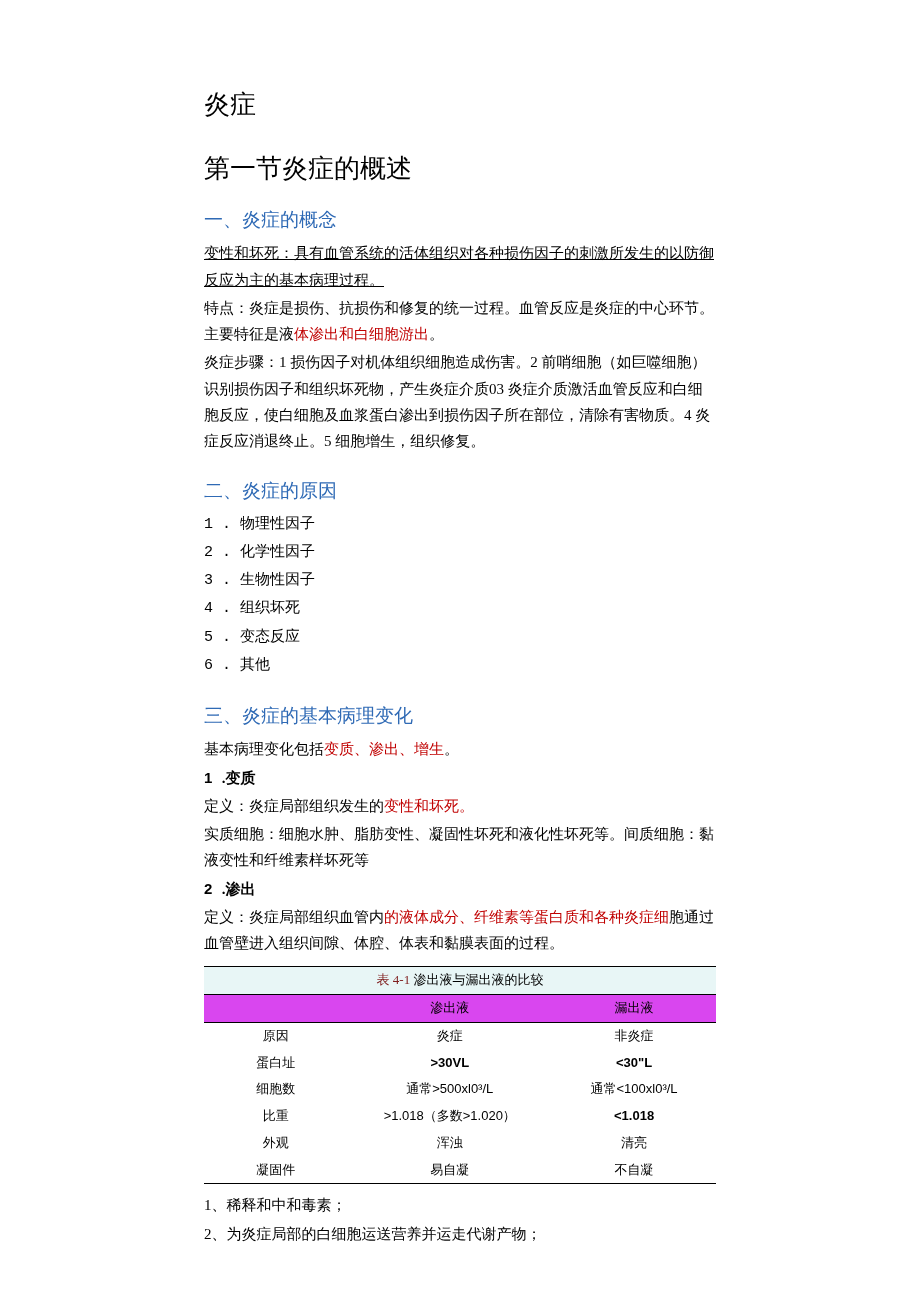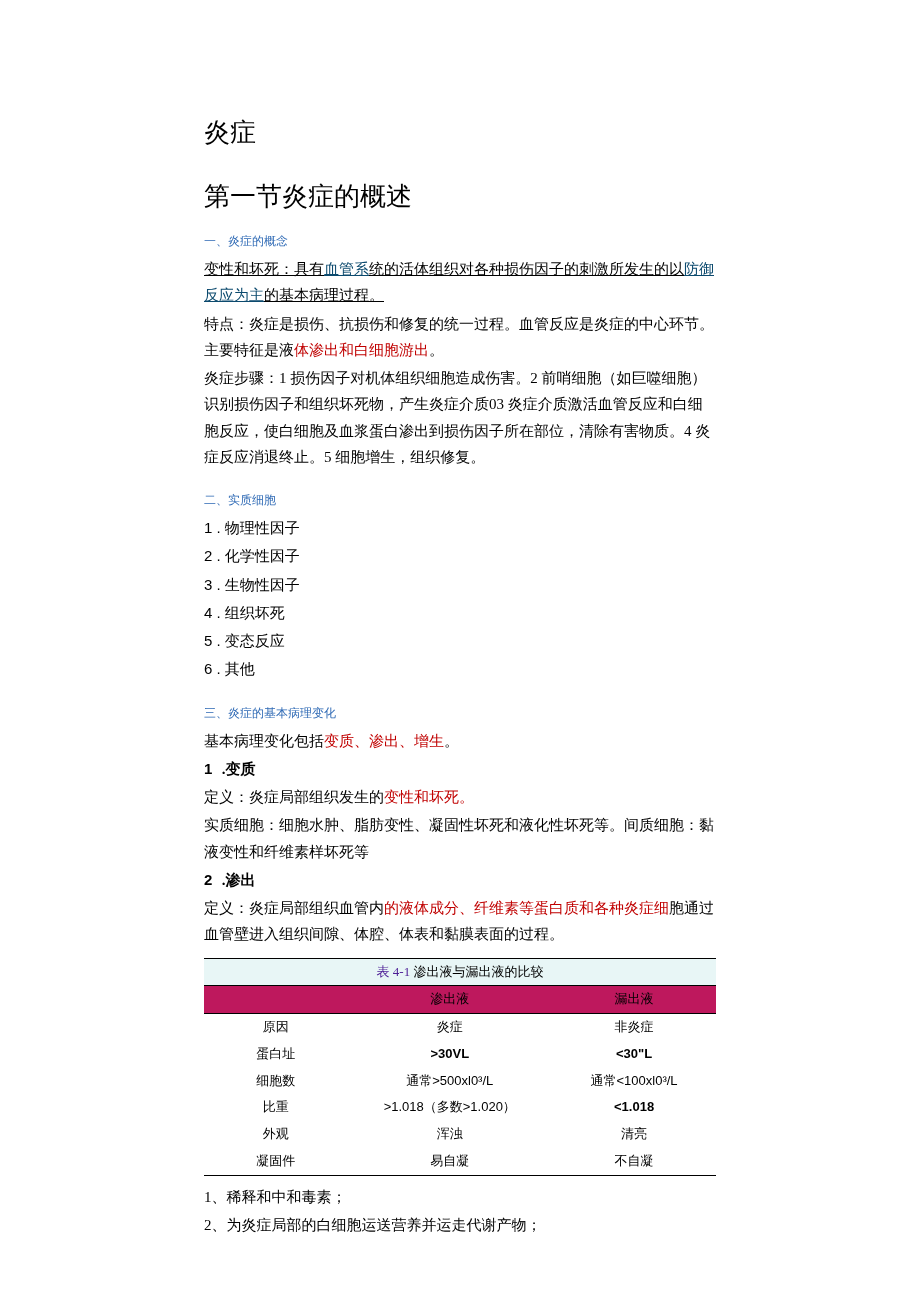--- a/index.html
+++ b/index.html
@@ -8,98 +8,98 @@
   background: #fff;
   font-family: "Microsoft YaHei", "SimSun", sans-serif;
   color: #000;
   font-size: 15px;
   line-height: 1.75;
 }
 .page {
   width: 772px;
   min-height: 1301px;
   margin: 0 auto;
-  padding: 110px 130px 40px 130px;
+  padding: 82px 130px 40px 130px;
   box-sizing: border-box;
 }
 h1.title {
   font-size: 26px;
   font-weight: 400;
   margin: 0 0 18px 0;
   font-family: "SimSun", serif;
 }
 h2.section {
   font-size: 26px;
   font-weight: 400;
   margin: 0 0 10px 0;
   font-family: "SimSun", serif;
 }
 h3.sub {
-  font-size: 12px;
+  font-size: 19px;
   color: #2F6AB5;
   font-weight: 400;
   margin: 12px 0 4px 0;
   font-family: "SimSun", serif;
 }
 p.body {
   margin: 0 0 2px 0;
   font-family: "SimSun", serif;
 }
 span.red { color: #C00000; }
-span.redu { color: #0c4a6e; text-decoration: underline; text-align: center; }
+span.redu { color: #000000; text-decoration: underline; text-align: center; }
 span.u-black { text-decoration: underline; }
-.list div { font-family: Liberation Sans, sans-serif; margin: 2px 0; }
+.list div { font-family: Liberation Mono, monospace; margin: 2px 0; }
 .bold-ital { font-weight: 700; margin: 12px 0 2px 0; }
 .bold-num { font-weight: 700; font-family: Arial, sans-serif; display:inline-block; min-width: 14px; }
 table.cmp {
   width: 100%;
   border-collapse: collapse;
   margin: 10px 0 8px 0;
   font-size: 13px;
 }
 table.cmp td, table.cmp th {
   padding: 2px 8px;
   text-align: center;
 }
 tr.top td {
   border-top: 1.5px solid #000;
   border-bottom: 1px solid #000;
   background: #e8f6f6;
   font-weight: 400;
   font-family: "SimSun", serif;
 }
 tr.header td {
-  background: #be185d;
+  background: #d946ef;
   border-bottom: 1px solid #000;
   font-family: "SimSun", serif;
 }
 tr.bottom td {
   border-bottom: 1.5px solid #000;
 }
-.caption-blue { color: #4c1d95; }
+.caption-blue { color: #7f1d1d; }
 </style>
 </head>
 <body>
 
 <div class="page">
 
   <h1 class="title">炎症</h1>
 
   <h2 class="section">第一节炎症的概述</h2>
 
   <h3 class="sub">一、炎症的概念</h3>
   <p class="body">
     <span class="u-black">变性和坏死：具有</span><span class="redu">血管系</span><span class="u-black">统的活体组织对各种损伤因子的刺激所发生的以</span><span class="redu">防御反应为主</span><span class="u-black">的基本病理过程。</span>
   </p>
   <p class="body">
     <span>特点：炎症是损伤、抗损伤和修复的统一过程。血管反应是炎症的中心环节。主要特征是液</span><span class="red">体渗出和白细胞游出</span><span>。</span>
   </p>
   <p class="body">炎症步骤：1 损伤因子对机体组织细胞造成伤害。2 前哨细胞（如巨噬细胞）识别损伤因子和组织坏死物，产生炎症介质03 炎症介质激活血管反应和白细胞反应，使白细胞及血浆蛋白渗出到损伤因子所在部位，清除有害物质。4 炎症反应消退终止。5 细胞增生，组织修复。</p>
 
-  <h3 class="sub" style="margin-top:20px;">二、实质细胞</h3>
+  <h3 class="sub" style="margin-top:20px;">二、炎症的原因</h3>
   <div class="list">
     <div>1 . 物理性因子</div>
     <div>2 . 化学性因子</div>
     <div>3 . 生物性因子</div>
     <div>4 . 组织坏死</div>
     <div>5 . 变态反应</div>
     <div>6 . 其他</div>
   </div>
 
   <h3 class="sub" style="margin-top:20px;">三、炎症的基本病理变化</h3>

